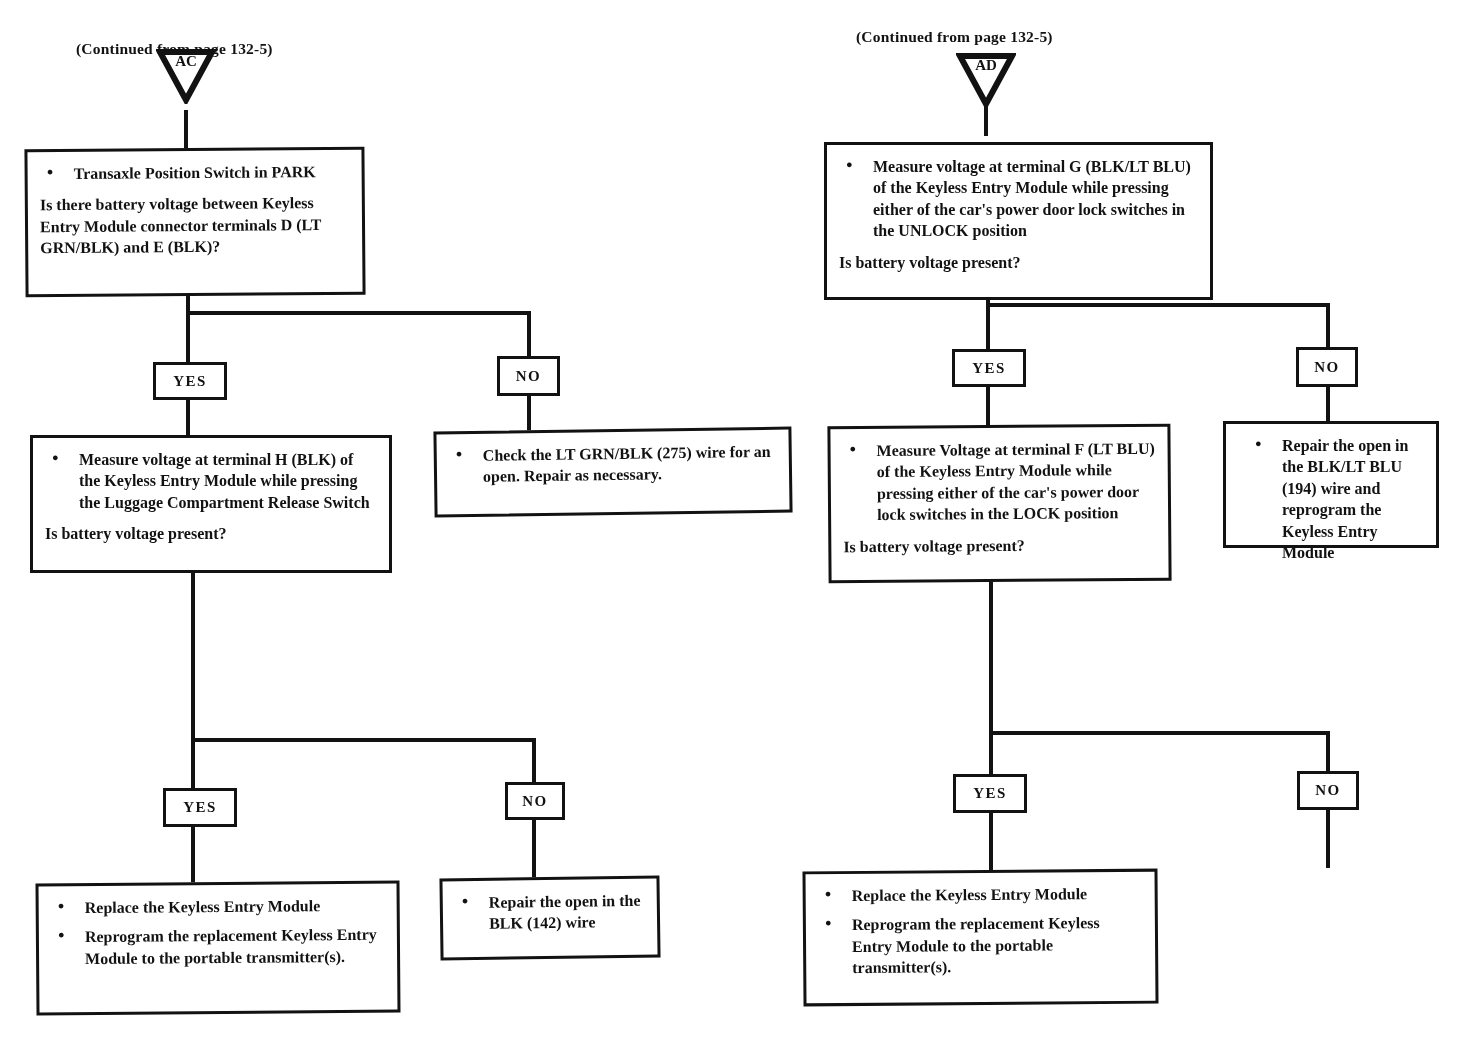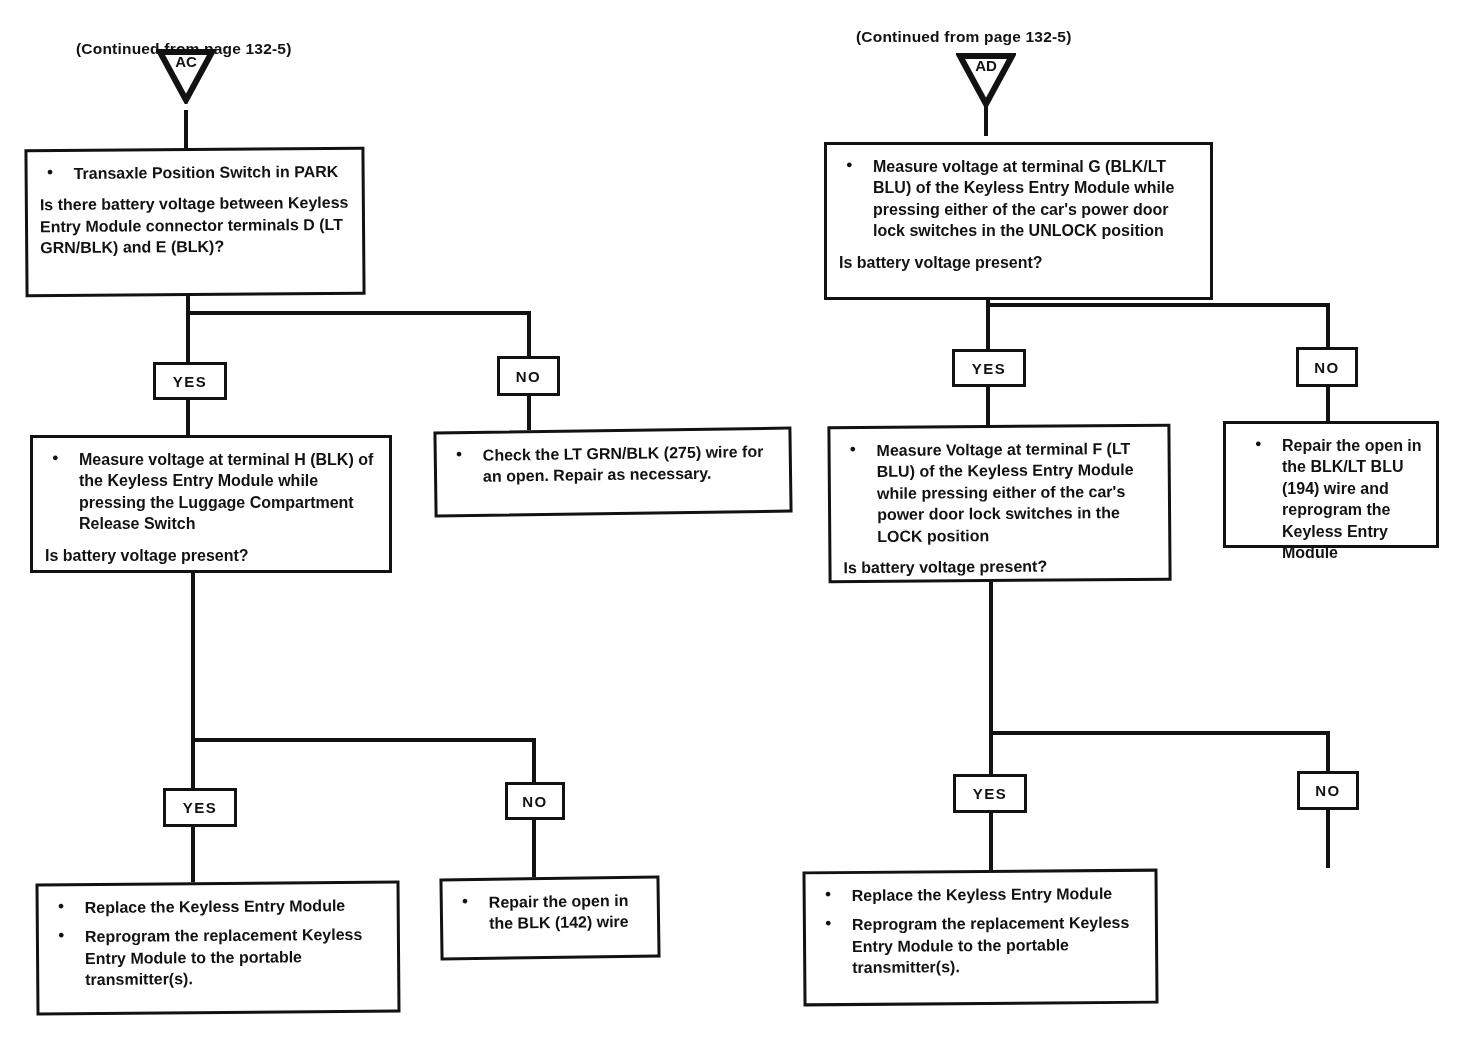--- a/index.html
+++ b/index.html
@@ -2,21 +2,21 @@
 <html style="--ink: #121212; --paper: #ffffff;"><head>
 <meta charset="utf-8">
 <style>
   :root { --ink:#121212; --paper:#ffffff; }
   * { box-sizing: border-box; }
   html,body { margin:0; padding:0; background:var(--paper); }
   .page {
     position: relative;
     width: 1472px; height: 1040px;
     background: var(--paper);
-    font-family: Liberation Sans, sans-serif;
+    font-family: Liberation Serif, serif;
     color: var(--ink);
     overflow: hidden;
   }
   .note {
     position: absolute;
     font-size: 15.5px; font-weight: 600; letter-spacing: .2px;
     white-space: nowrap;
   }
   .tri { position: absolute; width: 60px; height: 56px; }
   .tri svg { display:block; }

